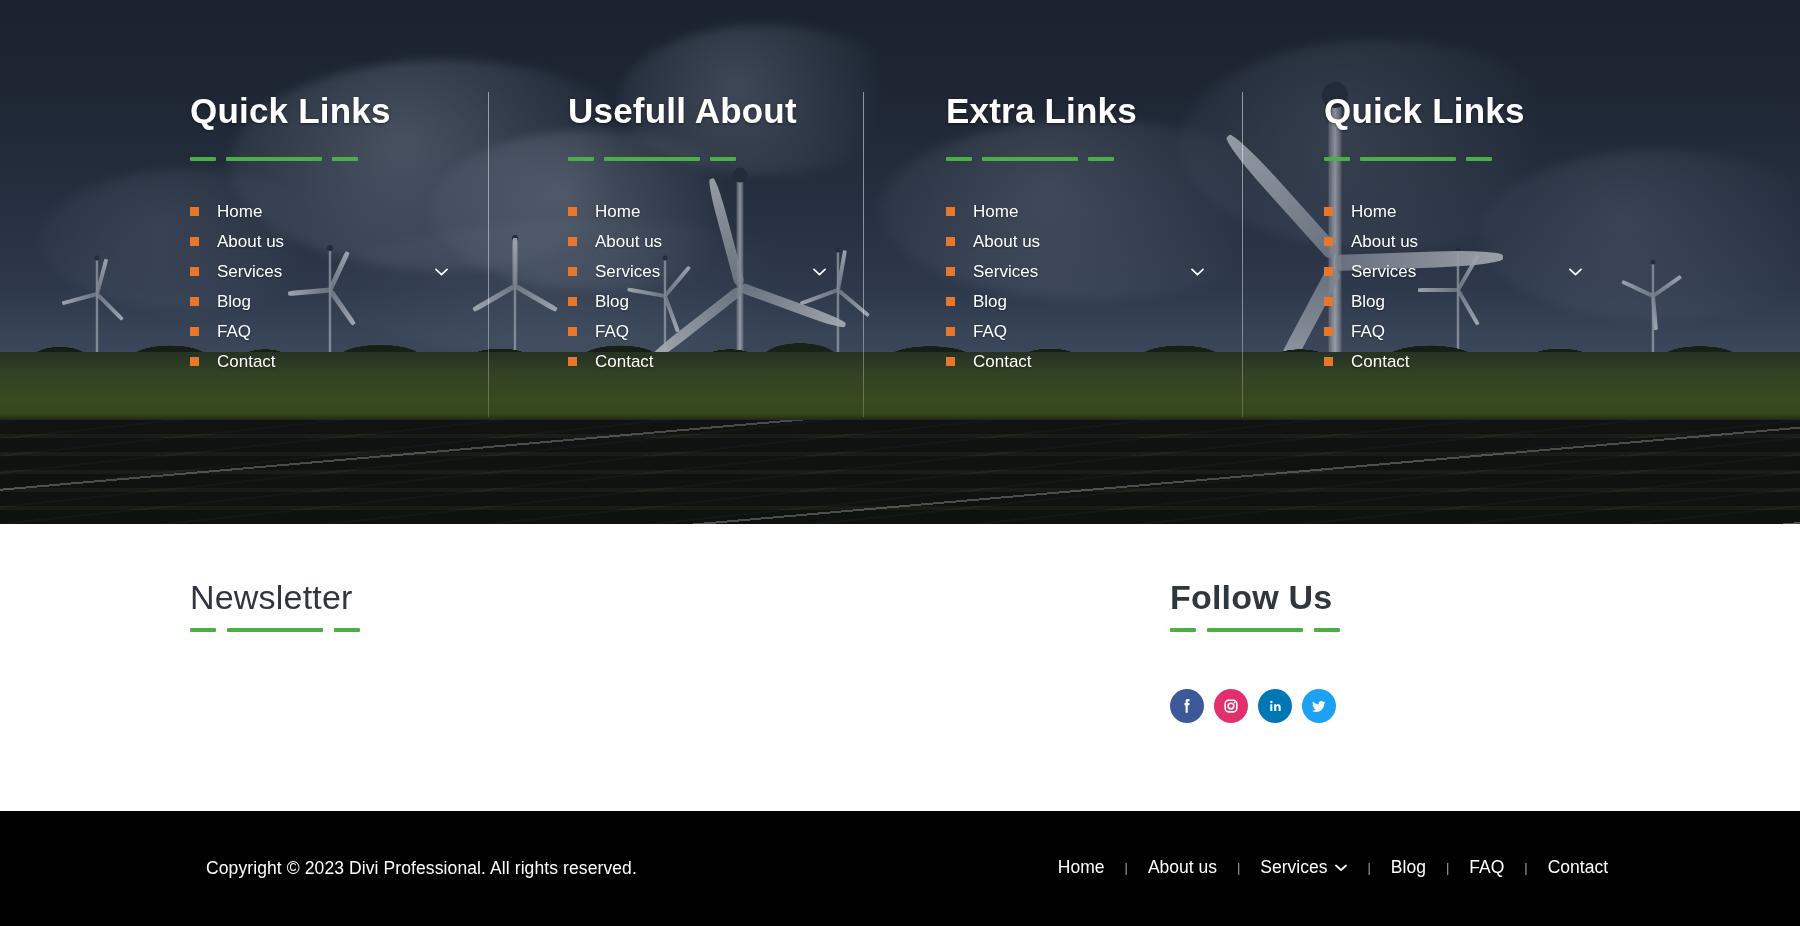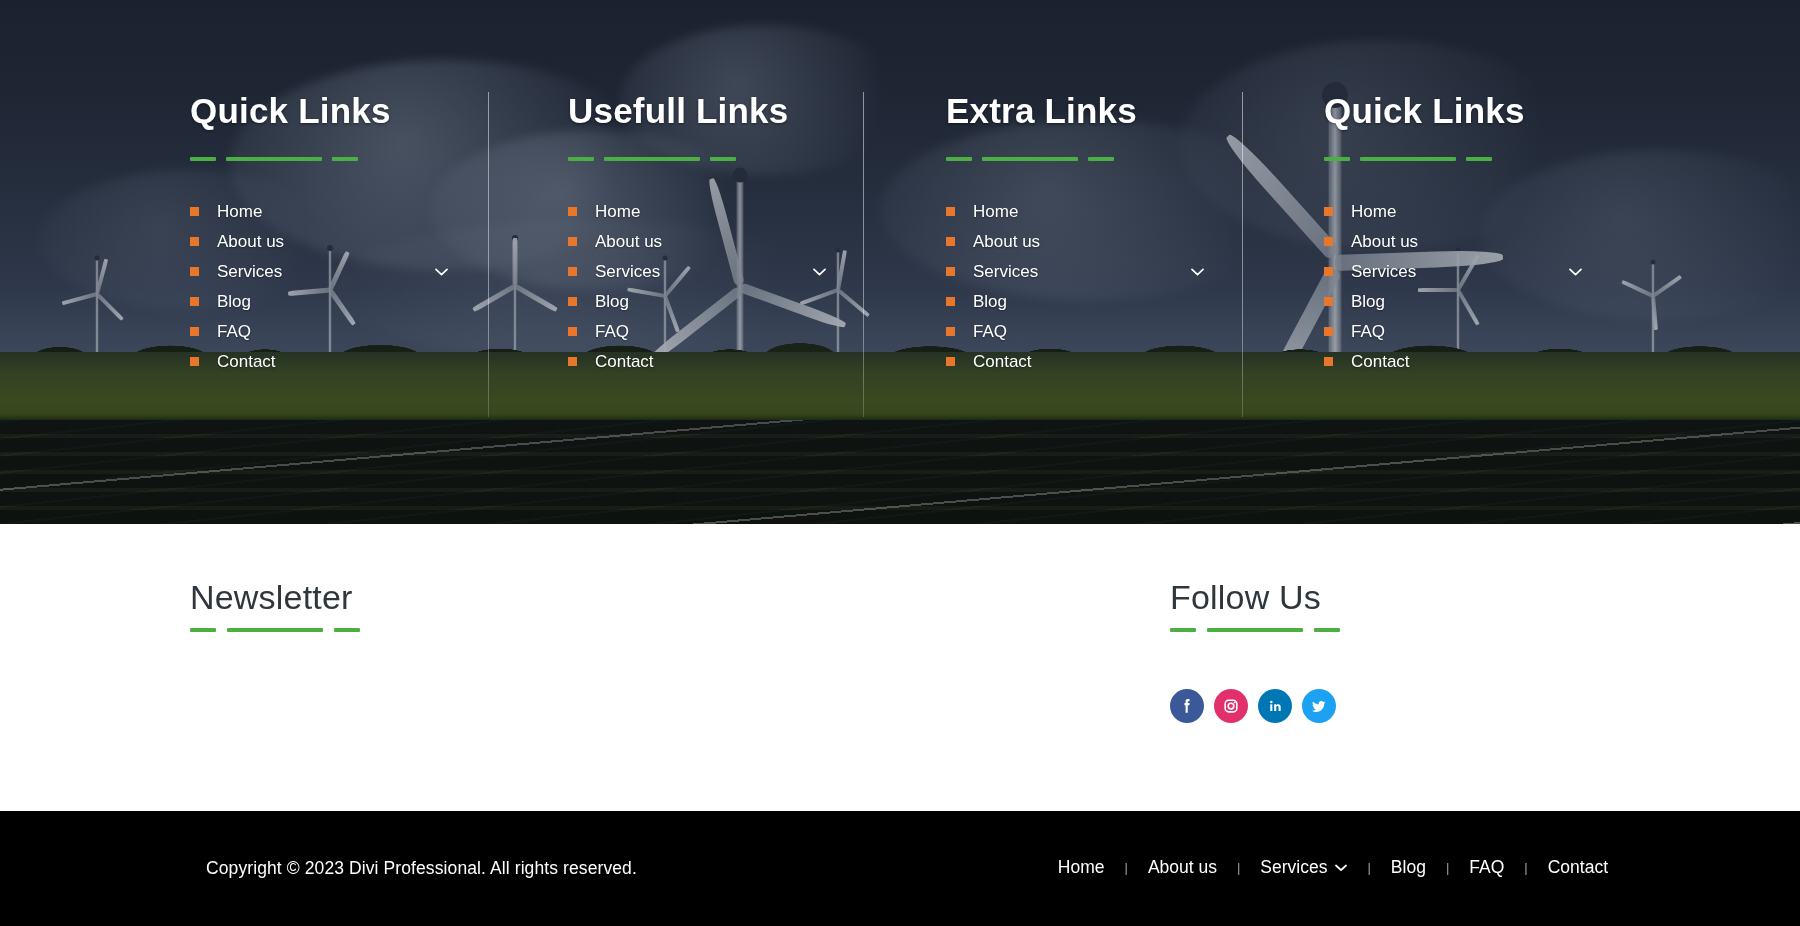--- a/index.html
+++ b/index.html
@@ -199,21 +199,21 @@
   .mid-inner { position: relative; width: 1800px; height: 287px; }
 
   .mid-title {
     position: absolute;
     color: #30363d;
     font-size: 34px;
     font-weight: 400;
     letter-spacing: .2px;
   }
   .nl-title { left: 190px; top: 54px; }
-  .fu-title { left: 1170px; top: 54px; }
+  .fu-title { left: 1170px; top: 54px; font-weight: bold; }
 
   .mid-rule { position: absolute; display: flex; align-items: center; gap: 11px; }
   .mid-rule .seg { height: 4px; background: #4caf42; border-radius: 1px; }
   .mid-rule .s1 { width: 26px; }
   .mid-rule .s2 { width: 96px; }
   .mid-rule .s3 { width: 26px; }
   .nl-rule { left: 190px; top: 104px; }
   .fu-rule { left: 1170px; top: 104px; }
 
   .subscribe-form {
@@ -413,21 +413,21 @@
             <span class="link-text">FAQ</span>
           </li>
           <li class="link-item">
             <span class="bullet"></span>
             <span class="link-text">Contact</span>
           </li>
         </ul>
       </div>
 
       <div class="links-col col-2">
-        <div class="col-title">Usefull Links</div>
+        <div class="col-title">Usefull About</div>
         <div class="title-rule">
           <span class="seg s1"></span>
           <span class="seg s2"></span>
           <span class="seg s3"></span>
         </div>
         <ul class="link-list">
           <li class="link-item">
             <span class="bullet"></span>
             <span class="link-text">Home</span>
           </li>

